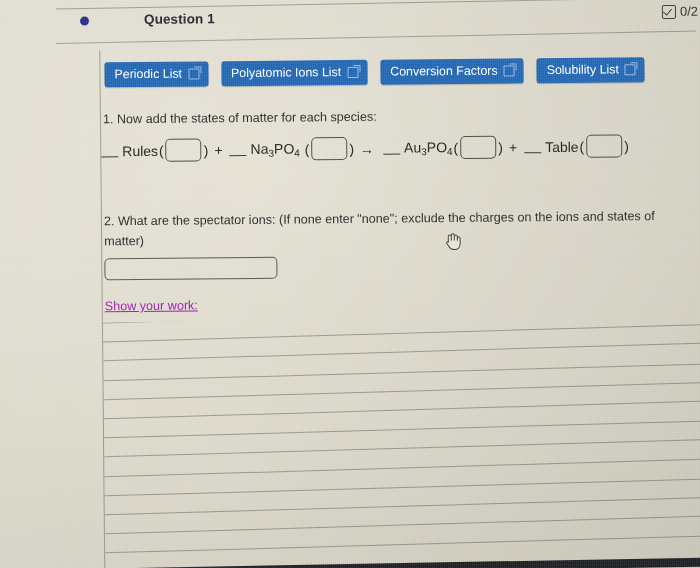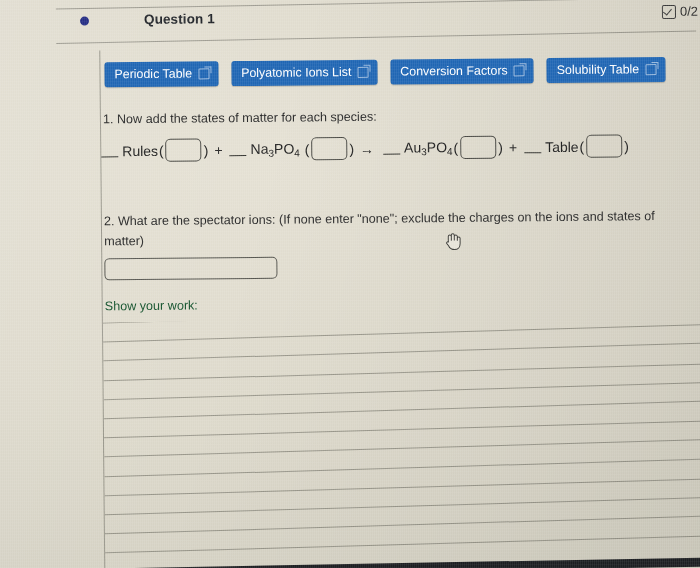--- a/index.html
+++ b/index.html
@@ -218,21 +218,22 @@
     font-size: 12px;
     padding: 0 6px;
     color: #222;
     box-sizing: border-box;
   }
   #work-label {
     position: absolute;
     left: 104px;
     top: 297px;
     font-size: 12.6px;
-    color: #14532d;
+    color: #a21caf;
+    text-decoration: underline;
   }
 
   
   #lines {
     position: absolute;
     left: 102px;
     top: 320px;
     width: 598px;
     height: 248px;
     overflow: hidden;
@@ -281,33 +282,33 @@
 
   <div id="score">
     <span class="box"></span>
     <span>0/2</span>
   </div>
 
   <div id="card-left-border"></div>
 
   <div id="btnrow">
     <button class="lnk-btn">
-      <span>Periodic Table</span>
+      <span>Periodic List</span>
       <span class="ext"></span>
     </button>
     <button class="lnk-btn">
       <span>Polyatomic Ions List</span>
       <span class="ext"></span>
     </button>
     <button class="lnk-btn">
       <span>Conversion Factors</span>
       <span class="ext"></span>
     </button>
     <button class="lnk-btn">
-      <span>Solubility Table</span>
+      <span>Solubility List</span>
       <span class="ext"></span>
     </button>
   </div>
 
   <div id="q1-prompt">1. Now add the states of matter for each species:</div>
 
   <div id="equation">
     <span class="blank"></span>
     <span>Rules</span>
     <span class="paren">(</span>

